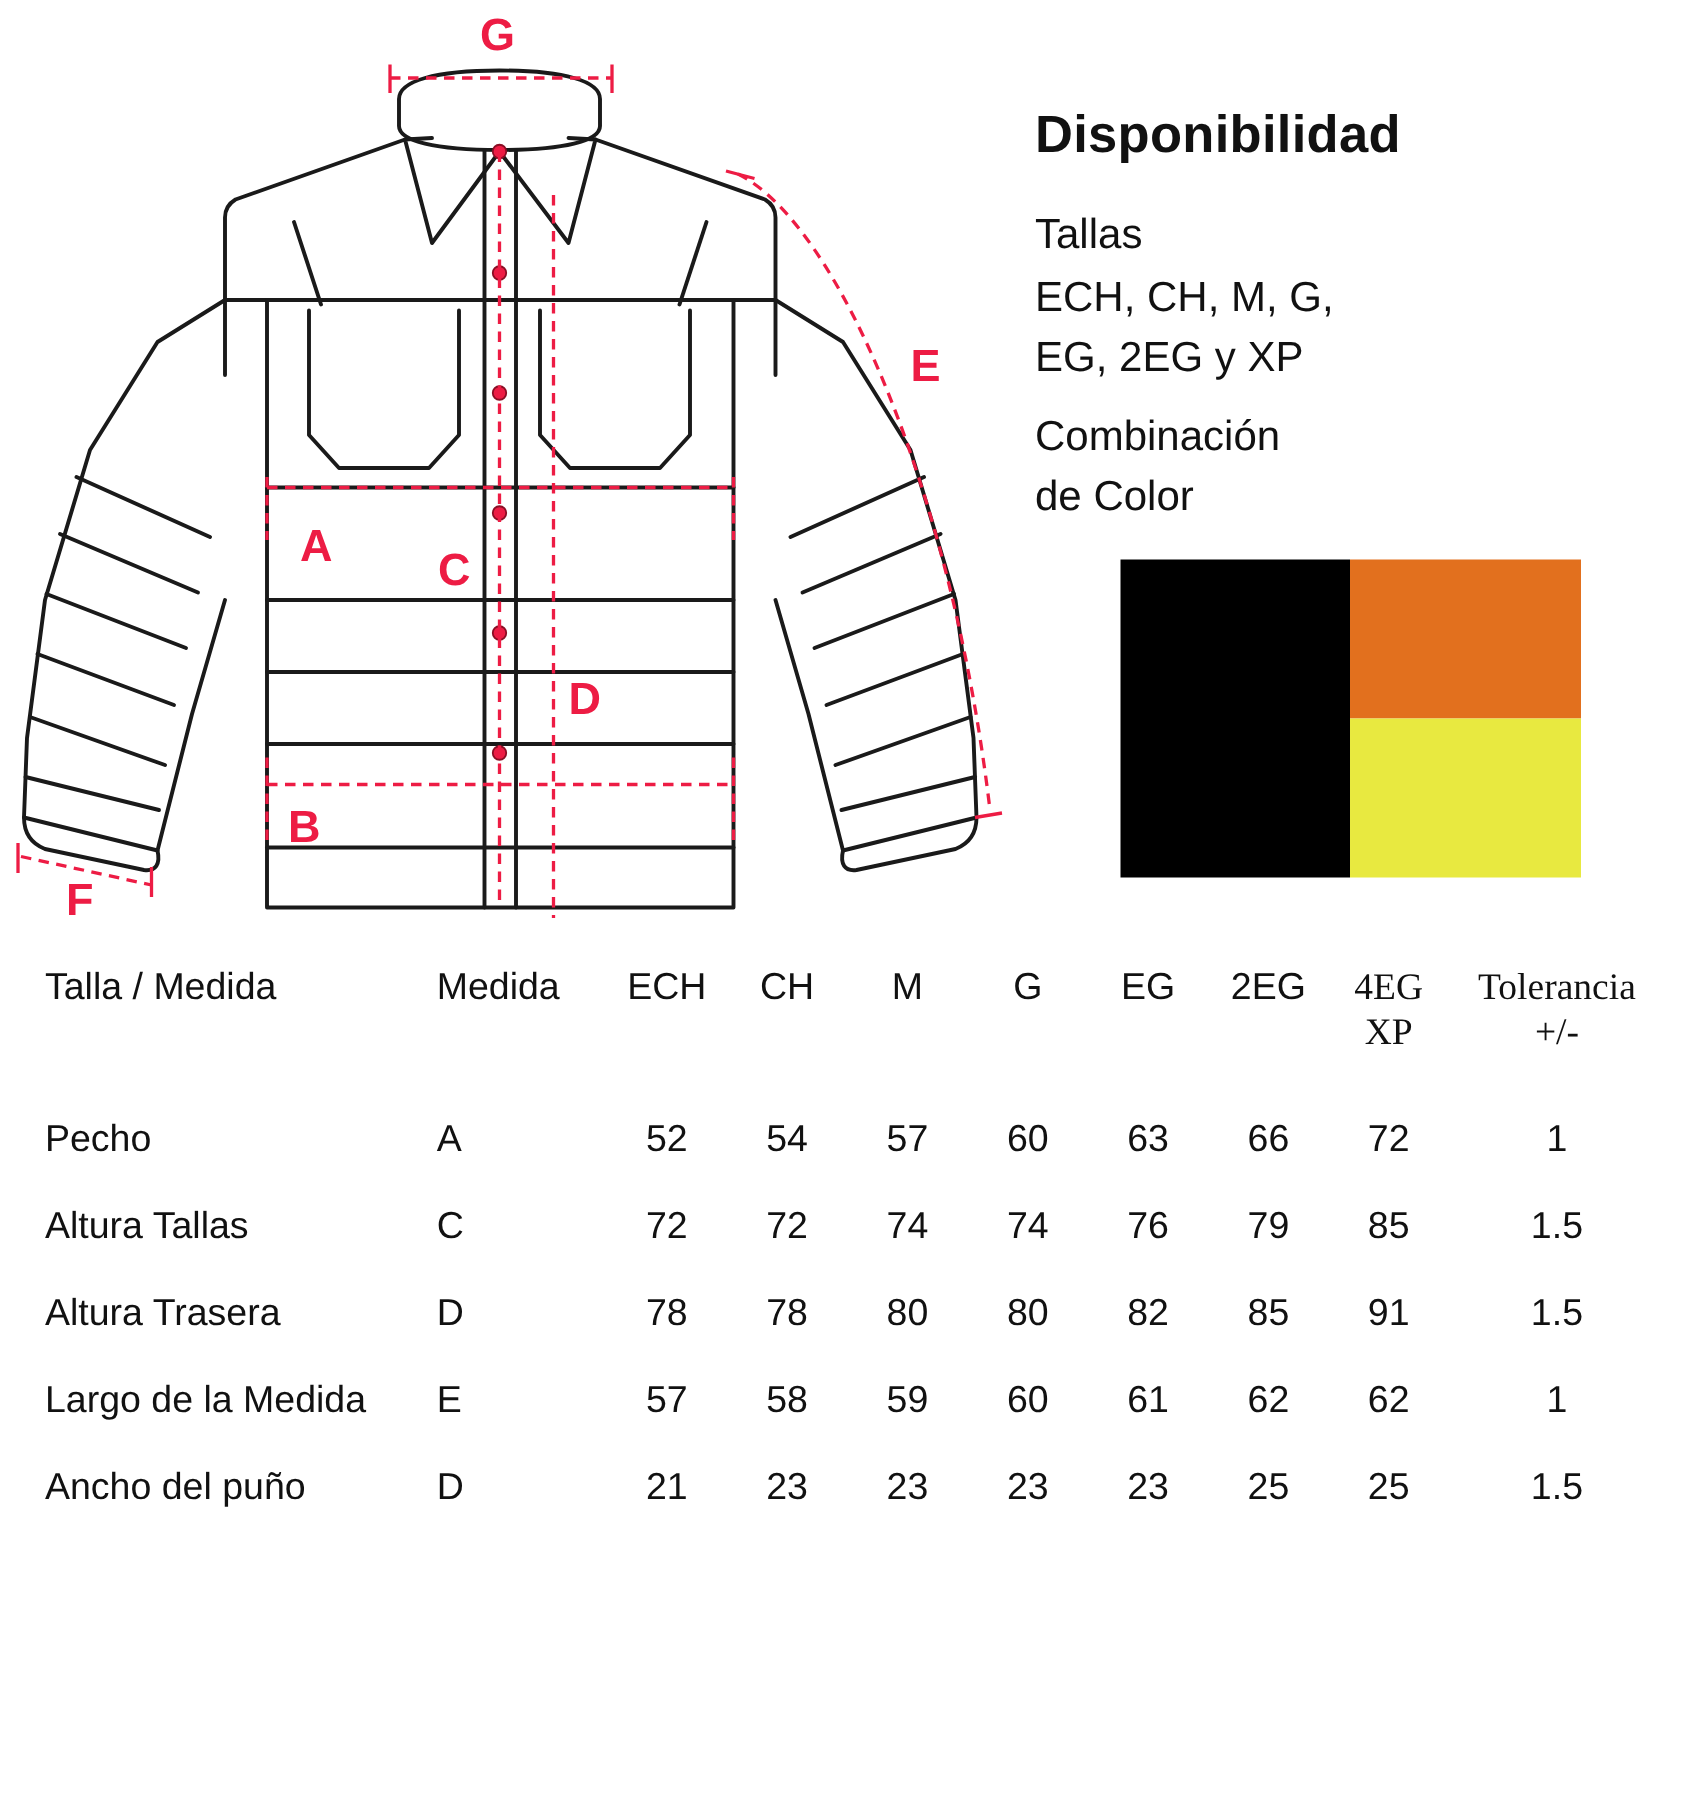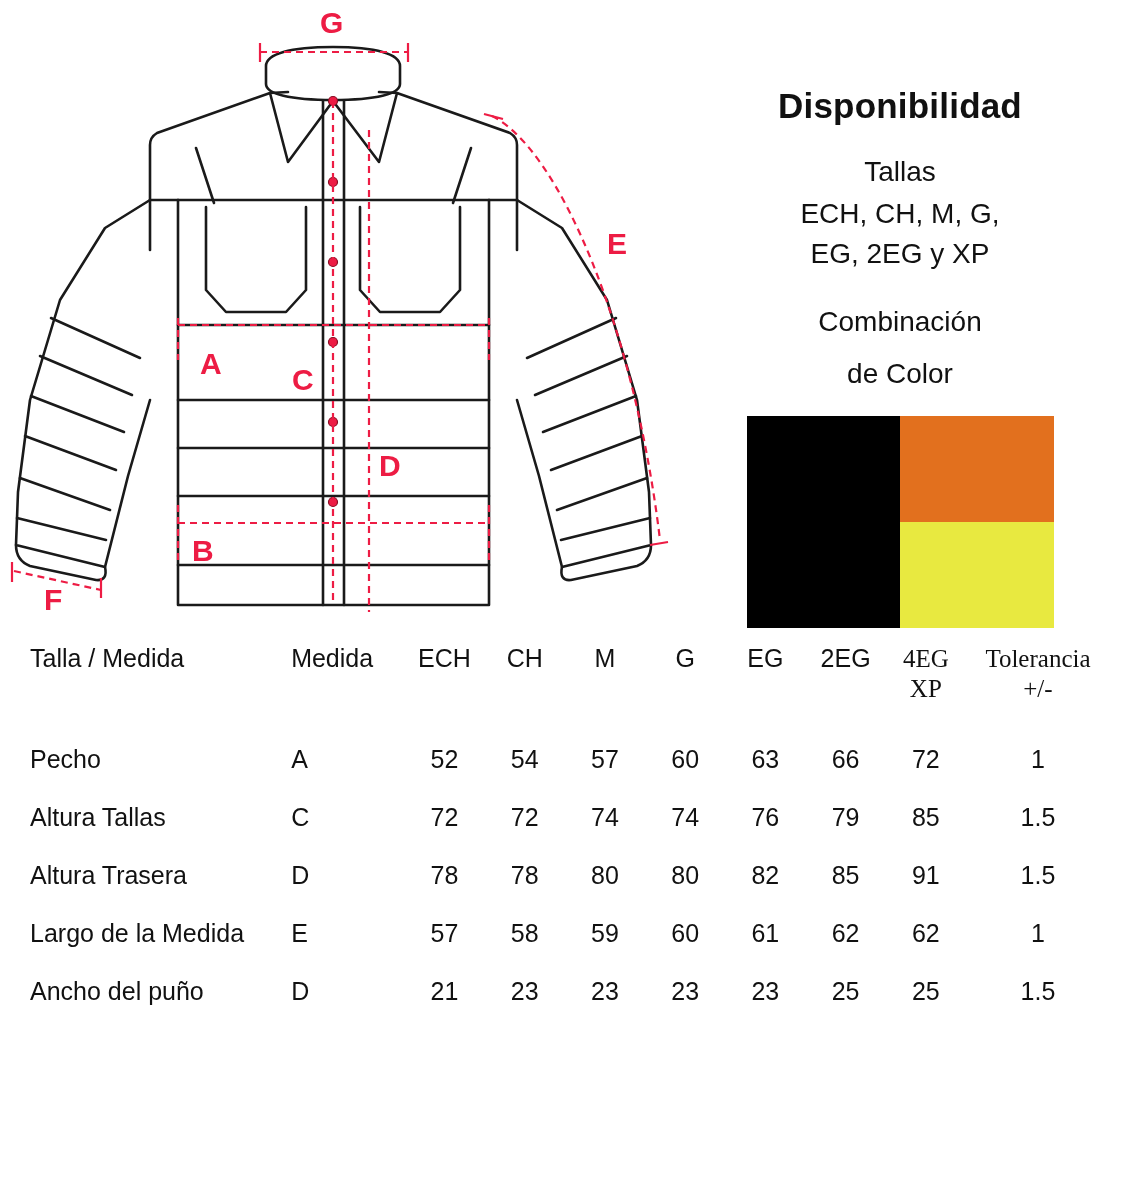--- a/index.html
+++ b/index.html
@@ -30,43 +30,42 @@
     height: 650px;
   }
   .illustration svg {
     display: block;
   }
 
   
   .availability {
     position: absolute;
     left: 690px;
-    top: 86px;
+    top: 70px;
     width: 420px;
-    text-align: center;
   }
   .availability h1 {
     margin: 0 0 26px 0;
     font-size: 35px;
     font-weight: bold;
     letter-spacing: 0.2px;
   }
   .availability .sizes-title {
     font-size: 28px;
     line-height: 40px;
     margin-bottom: 2px;
   }
   .availability .sizes-list {
     font-size: 28px;
     line-height: 40px;
   }
   .availability .combo-title {
     font-size: 28px;
     line-height: 40px;
-    margin-top: 28px;
+    margin-top: 13px;
   }
   .swatches {
     margin: 22px auto 0 auto;
     width: 307px;
     height: 212px;
     display: grid;
     grid-template-columns: 1fr 1fr;
     grid-template-rows: 1fr 1fr;
   }
   .swatch { width: 100%; height: 100%; }
@@ -212,21 +211,21 @@
       </g>
     </svg>
   </div>
 
   <div class="availability">
     <h1>Disponibilidad</h1>
     <div class="sizes-title">Tallas</div>
     <div class="sizes-list">ECH, CH, M, G,</div>
     <div class="sizes-list">EG, 2EG y XP</div>
     <div class="combo-title">Combinación</div>
-    <div class="combo-title" style="margin-top:12px">de Color</div>
+    <div class="combo-title" style="margin-top:0">de Color</div>
 
     <div class="swatches">
       <div class="swatch swatch-black" style="background: rgb(0, 0, 0);"></div>
       <div class="swatch swatch-orange" style="background: rgb(226, 112, 30);"></div>
       <div class="swatch swatch-yellow" style="background: rgb(232, 233, 64);"></div>
     </div>
   </div>
 
   <div class="table-wrap">
     <table class="sizes">

